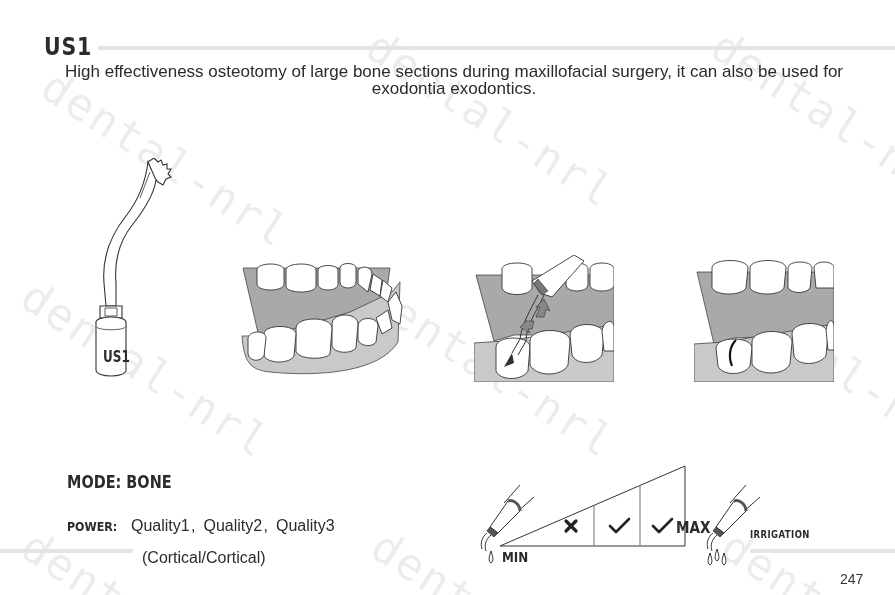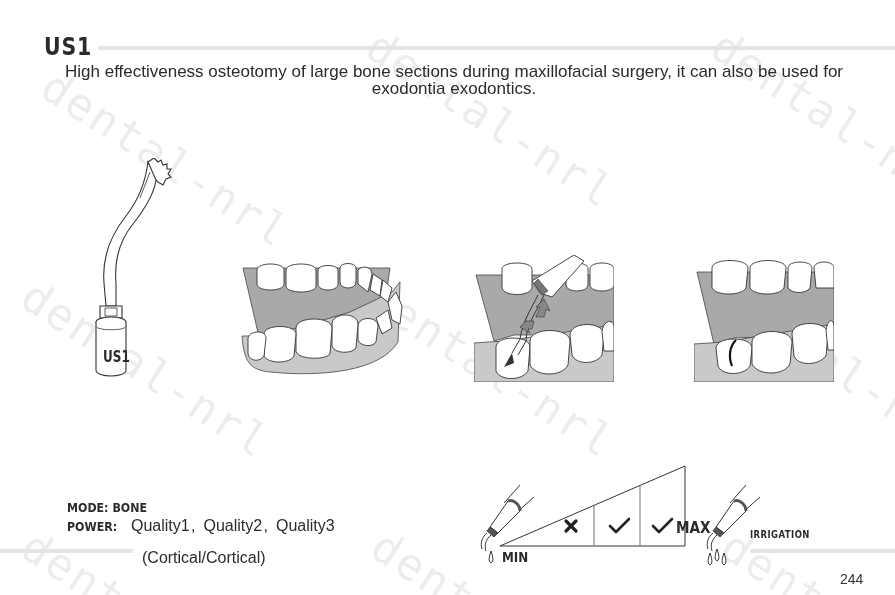--- a/index.html
+++ b/index.html
@@ -23,21 +23,21 @@
     transform-origin: left top; line-height: 28px;
   }
   .description {
     position: absolute; left: 44px; top: 63px; width: 820px; font-size: 17px; line-height: 17px; color: #2b2b2b; text-align: center;
   }
   .illus { position: absolute; }
   .label-bold {
     font-family: "DejaVu Sans", sans-serif; font-weight: bold; color: #2b2b2b;
     display: inline-block; transform: scaleX(0.85); transform-origin: left center;
   }
-  .mode { position: absolute; left: 67px; top: 500px; font-size: 13px; }
+  .mode { position: absolute; left: 67px; top: 472px; font-size: 17px; }
   .power-row { position: absolute; left: 67px; top: 517px; font-size: 16px; white-space: nowrap; }
   .power-row .label-bold { font-size: 13px; width: 62px; }
   .power-values { margin-left: 2px; }
   .power-sub { position: absolute; left: 142px; top: 549px; font-size: 16px; }
   .min-label { position: absolute; left: 502px; top: 549px; font-size: 14px; }
   .max-label { position: absolute; left: 656px; top: 518px; font-size: 16px; margin-left: 20px; }
   .irrigation-label { position: absolute; left: 750px; top: 529px; font-size: 10px; letter-spacing: 0.5px; }
   .page-number { position: absolute; left: 840px; top: 571px; font-size: 14px; color: #333; }
 </style>
 </head>
@@ -193,13 +193,13 @@
   <path d="M32 18 C38 16 44 22 44 28" stroke="#555" stroke-width="3" fill="none"></path>
   <path d="M14 44 L22 50 L18 54 L11 48 Z" fill="#555" stroke="#333" stroke-width="0.8"></path>
   <path d="M11 50 C6 54 4 60 6 66 M15 52 C10 56 8 62 10 68" stroke="#333" stroke-width="1" fill="none"></path>
   <path d="M8 70 C6 76 5 80 8 82 C11 80 10 76 8 70 Z" fill="#fff" stroke="#333" stroke-width="1"></path>
   <path d="M15 66 C13 72 12 76 15 78 C18 76 17 72 15 66 Z" fill="#fff" stroke="#333" stroke-width="1"></path>
   <path d="M22 70 C20 76 19 80 22 82 C25 80 24 76 22 70 Z" fill="#fff" stroke="#333" stroke-width="1"></path>
 </svg>
 
 <div class="irrigation-label"><span class="label-bold">IRRIGATION</span></div>
 
-<div class="page-number">244</div>
+<div class="page-number">247</div>
 
 </body></html>

